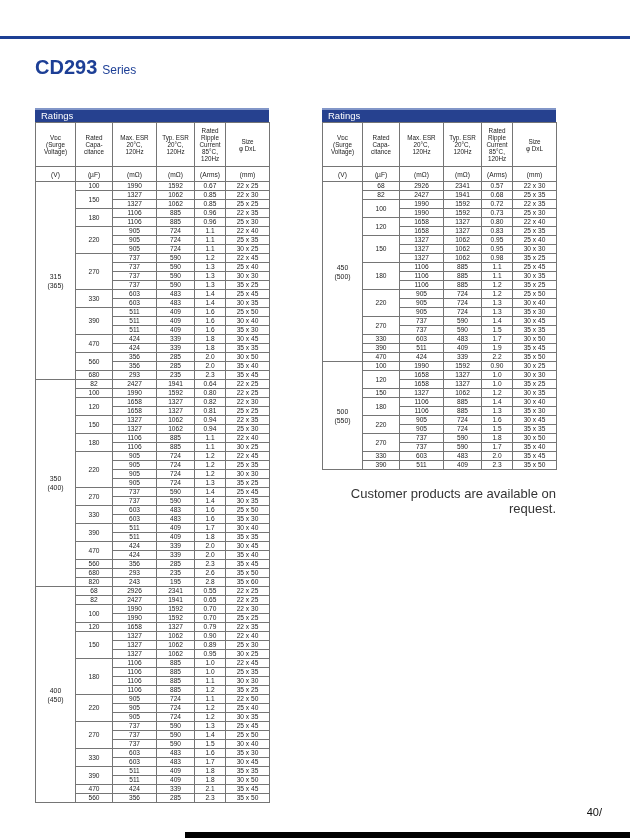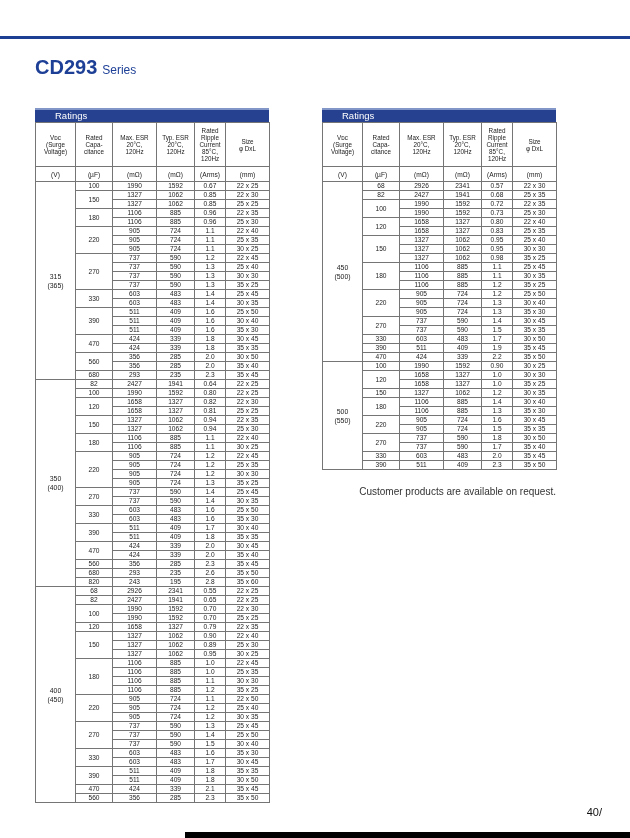--- a/index.html
+++ b/index.html
@@ -16,34 +16,34 @@
   #hdr-rule { position:absolute; left:0; top:36px; width:630px; height:3px; background:#1c3f94; }
   #logo { position:absolute; right:14px; top:4px; }
   
   #title-block { position:absolute; left:35px; top:56px; }
   #title-name { font-size:20px; font-weight:bold; color:#1d3f96; letter-spacing:0px; }
   #title-series { font-size:12px; color:#1d3f96; margin-left:5px; }
   
   .rt { position:absolute; width:234px; }
   .tbar {
     height:14px; line-height:12px; background:#26418f; color:#ffffff;
-    font-size:9.5px; padding-left:20px; border-top:2px solid #8296c8;
+    font-size:9.5px; padding-left:6px; border-top:2px solid #8296c8;
   }
   .rt table { width:100%; border-collapse:collapse; table-layout:fixed; }
   .rt th, .rt td { border:1px solid #757575; text-align:center; vertical-align:middle; color:#222; }
   .rt th.hdr {
     font-weight:normal; font-size:6.3px; line-height:7px; height:44px;
     white-space:pre-line; padding:1px 0;
   }
   .rt th.unit { font-weight:normal; font-size:6.6px; height:15px; line-height:13px; }
   .rt td { font-size:6.6px; line-height:8px; height:8px; padding:0; }
   .rt td.vcell { font-size:6.9px; white-space:pre-line; line-height:9px; }
   .rt td.ccell { font-size:6.6px; }
   
-  #note { position:absolute; left:322px; top:486px; width:234px; text-align:right; font-size:10px; color:#333; }
+  #note { position:absolute; left:322px; top:486px; width:234px; text-align:right; font-size:13px; color:#333; }
   #page-num { position:absolute; right:28px; top:806px; font-size:11px; color:#111; }
   #bottom-bar { position:absolute; left:185px; top:832px; width:445px; height:6px; background:#000; }
 </style>
 </head>
 <body>
 
 <div id="page">
 
   <div id="hdr-rule"></div>
 

